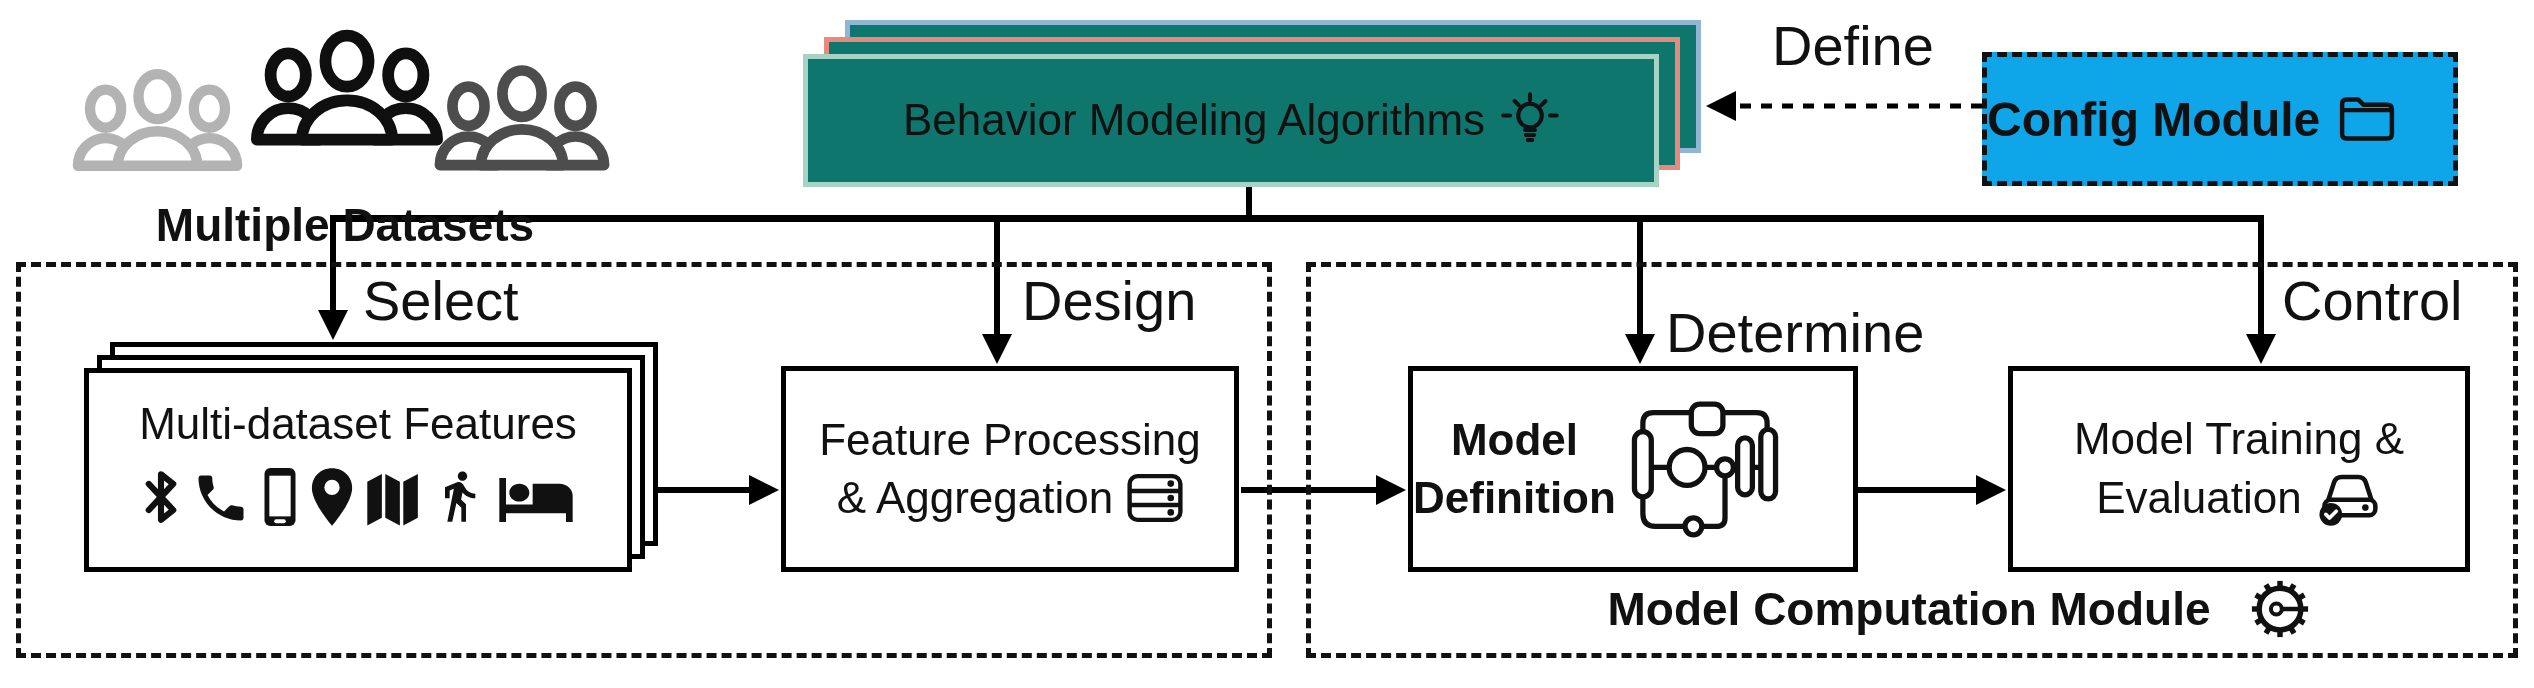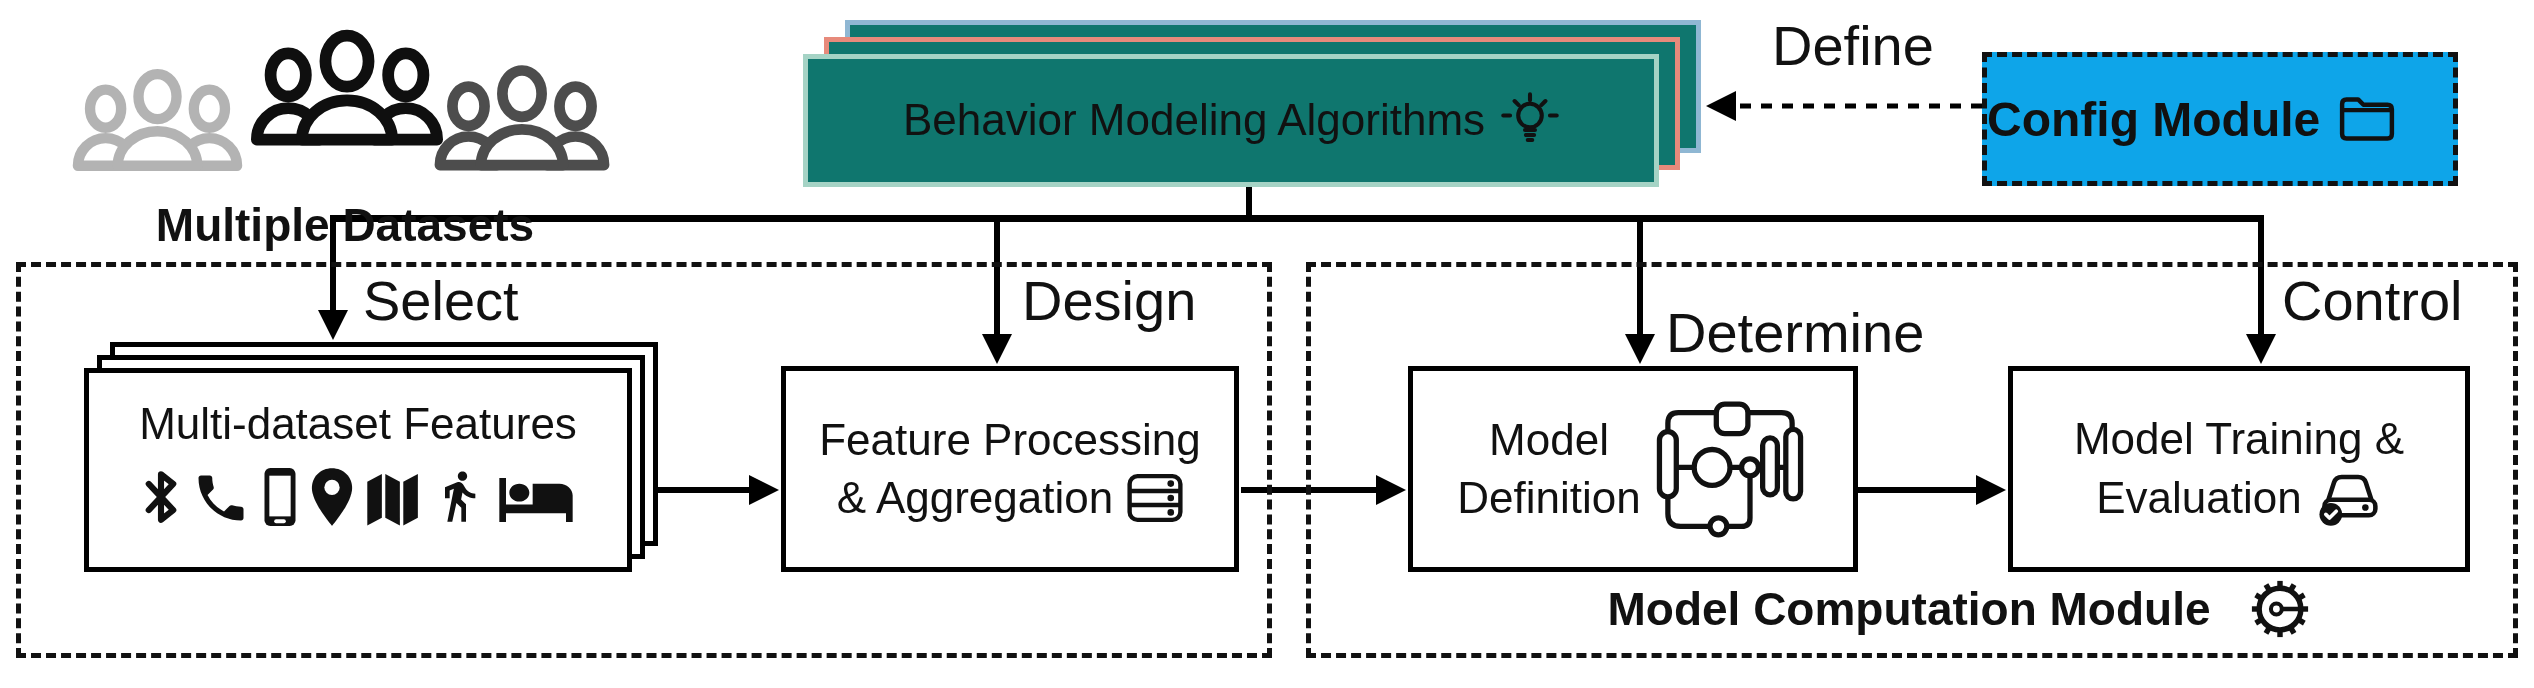--- a/index.html
+++ b/index.html
@@ -195,21 +195,21 @@
           <rect x="3" y="3" width="58" height="50" rx="9" fill="none" stroke="#111" stroke-width="5"></rect>
           <path d="M3,20 H61 M3,36 H61" stroke="#111" stroke-width="5"></path>
           <circle cx="50" cy="11.5" r="3.8" fill="#111"></circle>
             <circle cx="50" cy="28" r="3.8" fill="#111"></circle>
             <circle cx="50" cy="44.5" r="3.8" fill="#111"></circle>
         </svg>
       </span>
     </div>
   </div>
 
-  <div class="solidbox" style="left:1408px;top:366px;width:450px;height:206px;display:flex;align-items:center;justify-content:center;gap:10px;">
+  <div class="solidbox" style="left:1408px;top:366px;width:450px;height:206px;display:flex;align-items:center;gap:10px;font-weight:bold;">
     <div style="text-align:center;font-size:44px;line-height:1.32;">
       <div>Model</div>
       <div>Definition</div>
     </div>
     <span class="inline-ic">
       <svg width="158" height="139" viewBox="0 0 150 132" fill="none" stroke="#111" stroke-width="5" stroke-linecap="round">
         <path d="M16,32 V22 Q16,12 26,12 H124 Q134,12 134,22 V30"></path>
         <path d="M24,64 H41 M75,64 H86 M102,64 H106 M120,64 H128"></path>
         <path d="M16,90 V108 Q16,120 28,120 H56 M72,120 H86 Q94,120 94,112 V72"></path>
         <g fill="#fff">

